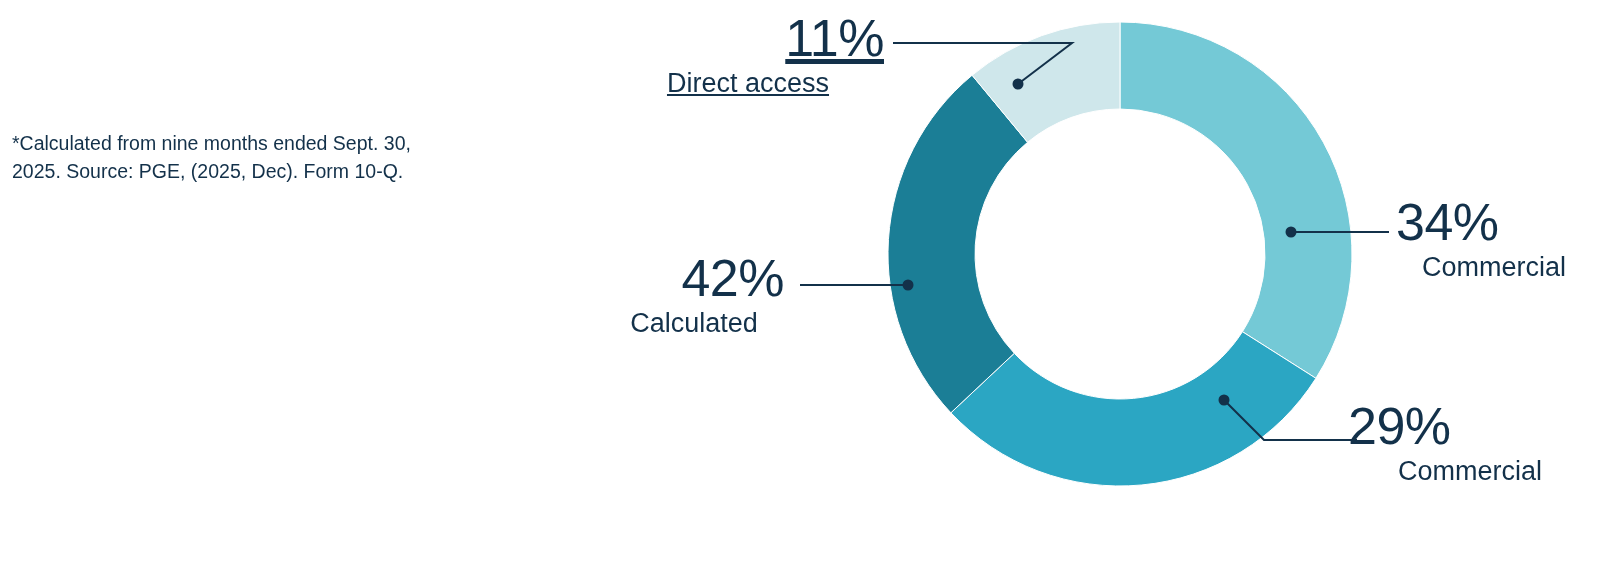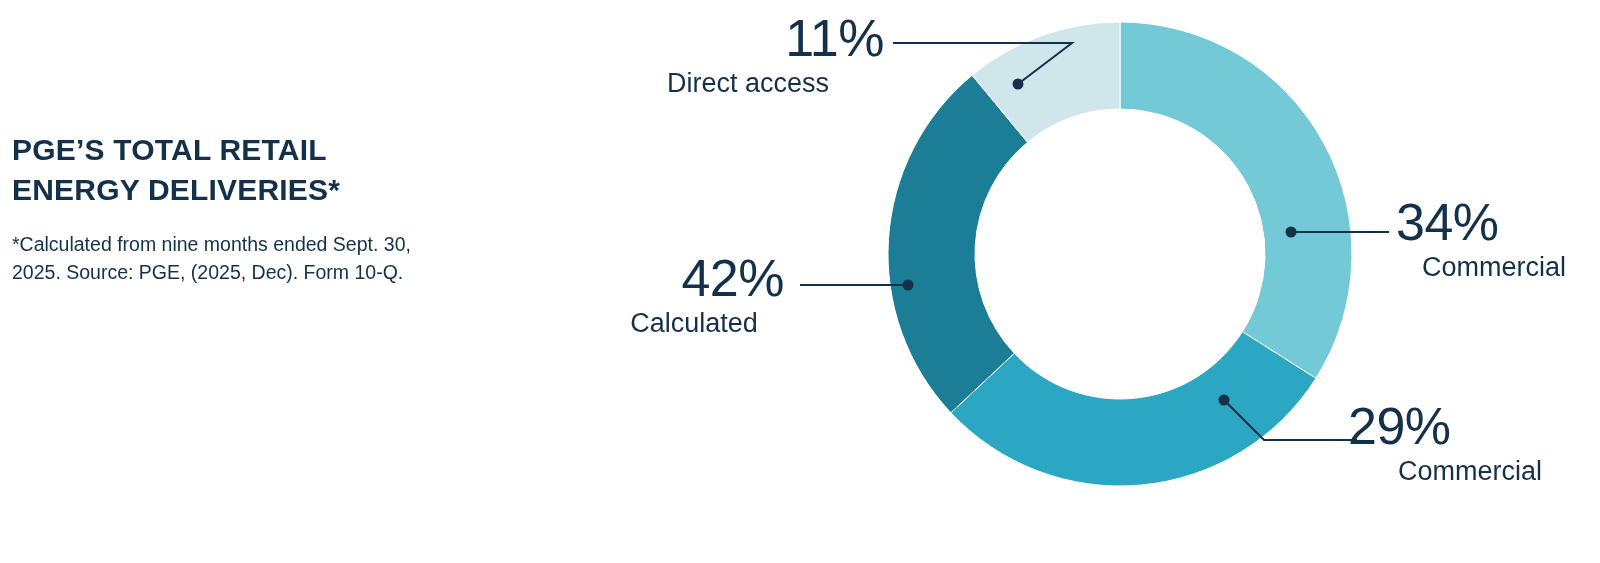--- a/index.html
+++ b/index.html
@@ -102,33 +102,31 @@
     text-align: center;
   }
   .callout.align-right {
     text-align: right;
   }
   .callout.align-left {
     text-align: left;
   }
 
   
-  #callout-direct-access { left: 612px; top: 12px;  width: 272px; }
+  #callout-direct-access { left: 612px; top: 12px;  width: 272px; text-decoration: underline; }
   #callout-residential   { left: 1396px; top: 196px; width: 196px; }
   #callout-commercial    { left: 1348px; top: 400px; width: 244px; }
   #callout-industrial    { left: 604px;  top: 252px; width: 180px; }
 </style>
 </head>
 <body>
 
 <div id="infographic">
 
   <div class="text-panel">
-    <h1 class="headline">PGE’S TOTAL RETAIL
-ENERGY DELIVERIES*</h1>
     <p class="footnote">*Calculated from nine months ended Sept. 30,
 2025. Source: PGE, (2025, Dec). Form 10-Q.</p>
   </div>
 
   <div class="chart-area">
     <svg class="chart-svg" width="1600" height="563" viewBox="0 0 1600 563">
 
       <g>
 
         <path class="slice" fill="#74C9D6" d="M 1120.00 22.00 A 232 232 0 0 1 1315.88 378.31 L 1242.43 331.69 A 145 145 0 0 0 1120.00 109.00 Z"></path>

